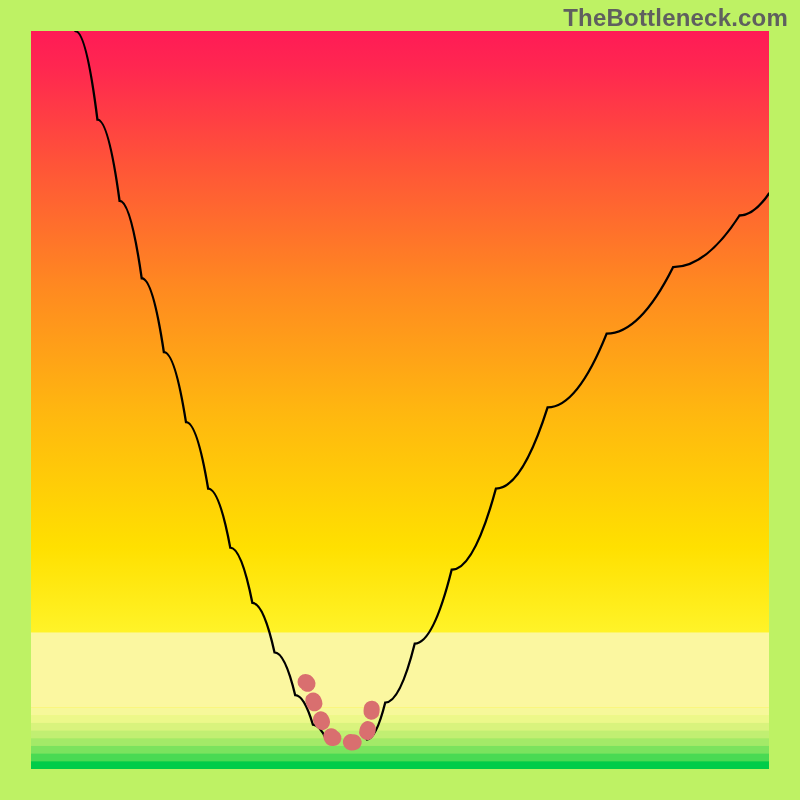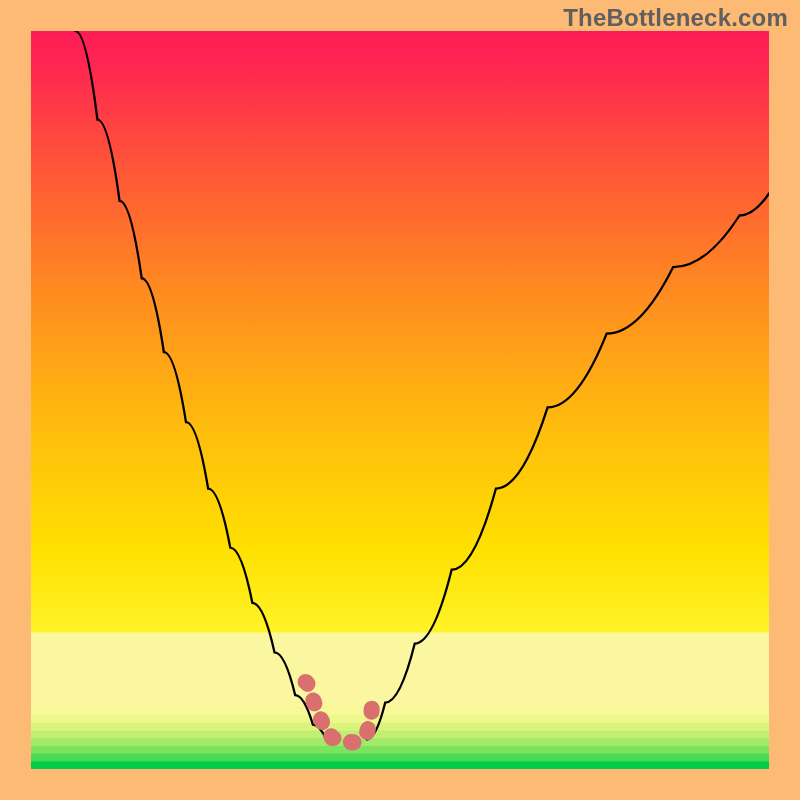--- a/index.html
+++ b/index.html
@@ -6,21 +6,21 @@
     margin: 0;
     padding: 0;
     width: 800px;
     height: 800px;
     overflow: hidden;
     font-family: Arial, Helvetica, sans-serif;
   }
   .frame {
     width: 800px;
     height: 800px;
-    background: #fdba74;
+    background: #bef264;
     position: relative;
   }
   .watermark {
     position: absolute;
     top: 4px;
     right: 12px;
     color: #5f5f5f;
     font-size: 24px;
     font-weight: 600;
     letter-spacing: 0.2px;

